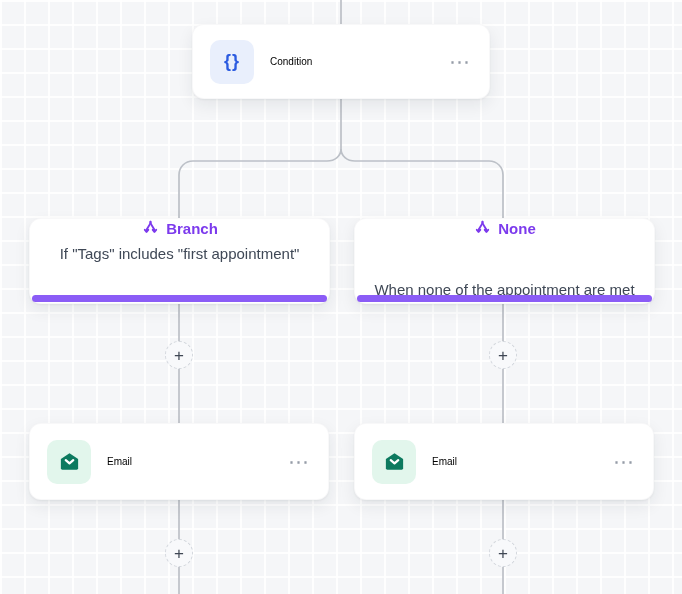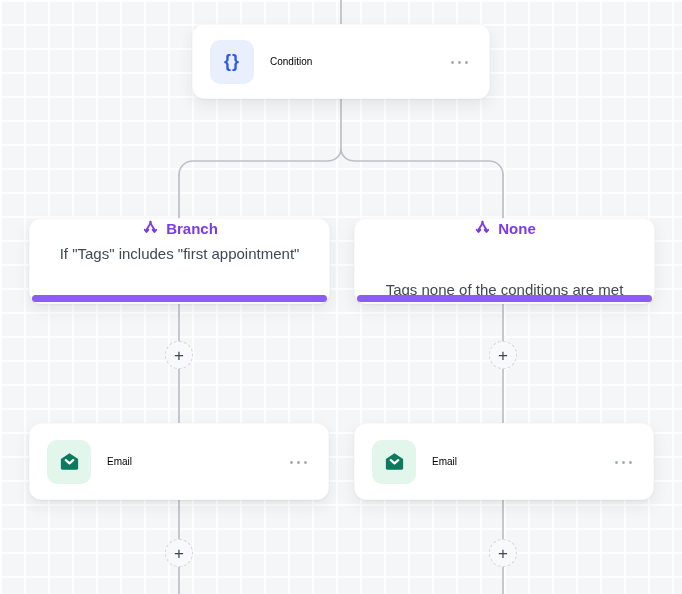--- a/index.html
+++ b/index.html
@@ -107,21 +107,21 @@
       <span style="display:flex;">
         <svg width="19" height="19" viewBox="0 0 24 24" fill="none" stroke="#7c3aed" stroke-width="2.4" stroke-linecap="round" stroke-linejoin="round">
           <path d="M12 3.5 C12 9.5 7 9 7 15.8"></path>
           <path d="M12 3.5 C12 9.5 17 9 17 15.8"></path>
           <path d="M4.8 13.6 L7 16.2 L9.2 13.6"></path>
           <path d="M14.8 13.6 L17 16.2 L19.2 13.6"></path>
         </svg>
       </span>
       <span class="branch-title">None</span>
     </div>
-    <div class="branch-subtitle">Tags none of the conditions are met</div>
+    <div class="branch-subtitle">When none of the appointment are met</div>
     <div class="accent-bar"></div>
   </div>
 
   <div class="node node-row" style="left:29px; top:423px; width:300px; height:77px;">
     <div class="icon-box email-icon-box">
       <svg width="23" height="23" viewBox="0 0 24 24">
         <path d="M12 3.4 L20.6 9 Q21 9.3 21 9.9 V19 Q21 20.5 19.5 20.5 H4.5 Q3 20.5 3 19 V9.9 Q3 9.3 3.4 9 Z" fill="#0d7a5f"></path>
         <path d="M8.1 10.6 L12 13.9 L15.9 10.6" stroke="#ffffff" stroke-width="2.4" fill="none" stroke-linecap="round" stroke-linejoin="round"></path>
       </svg>
     </div>

